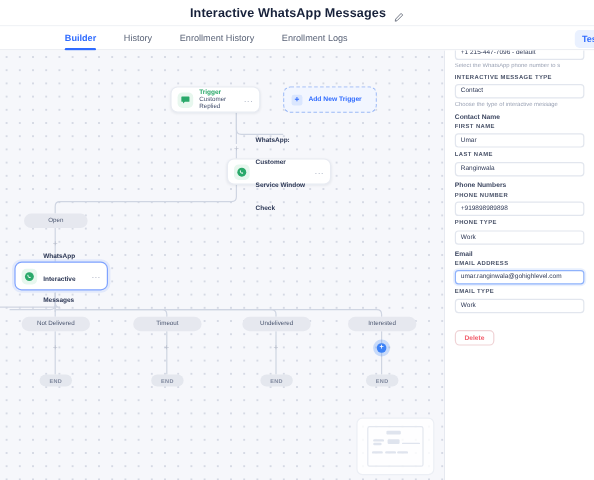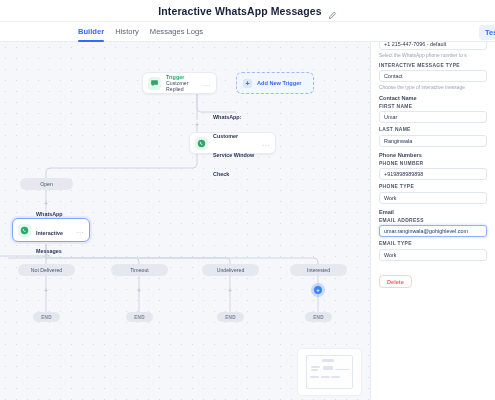--- a/index.html
+++ b/index.html
@@ -17,21 +17,21 @@
     display: flex; align-items: center; justify-content: center;
   }
   .title-wrap { display: flex; align-items: center; gap: 6px; }
   .page-title { font-size: 10.5px; font-weight: 700; color: #17213a; letter-spacing: .1px; }
   .edit-icon { width: 9px; height: 9px; color: #6b7280; display: block; }
 
   
   .tabbar {
     position: absolute; top: 22px; left: 0; width: 495px; height: 20px;
     background: #fff; border-bottom: 1px solid #e9ecf1;
-    display: flex; align-items: center; padding-left: 78px; gap: 11px;
+    display: flex; align-items: center; padding-left: 54px; gap: 23px;
   }
   .tab {
     font-size: 7.6px; color: #5b6478; height: 20px; line-height: 20px;
     position: relative; white-space: nowrap; cursor: pointer;
   }
   .tab.active { color: #2f6bff; font-weight: 700; }
   .tab.active::after {
     content: ""; position: absolute; left: 0; right: 0; bottom: 0;
     height: 1.6px; background: #2f6bff; border-radius: 2px;
   }
@@ -147,21 +147,22 @@
         <svg viewBox="0 0 16 16" fill="none" stroke="currentColor" stroke-width="1.4" stroke-linecap="round" stroke-linejoin="round">
           <path d="M11.5 2.5l2 2L5 13l-2.6.6L3 11z"></path>
         </svg>
       </span>
     </div>
   </div>
 
   <div class="tabbar">
     <div class="tab active">Builder</div>
     <div class="tab">History</div>
-    <div class="tab">Messages Logs</div>
+    <div class="tab">Enrollment History</div>
+    <div class="tab">Enrollment Logs</div>
   </div>
   <div class="test-btn">Test</div>
 
   <div class="canvas">
 
     <svg class="edges">
       <g fill="none" stroke="#cfd5e2" stroke-width="1">
 
         <path d="M197 52 L197 66 Q197 70 201 70 L236 70"></path>
         <path d="M197 52 L197 78"></path>

